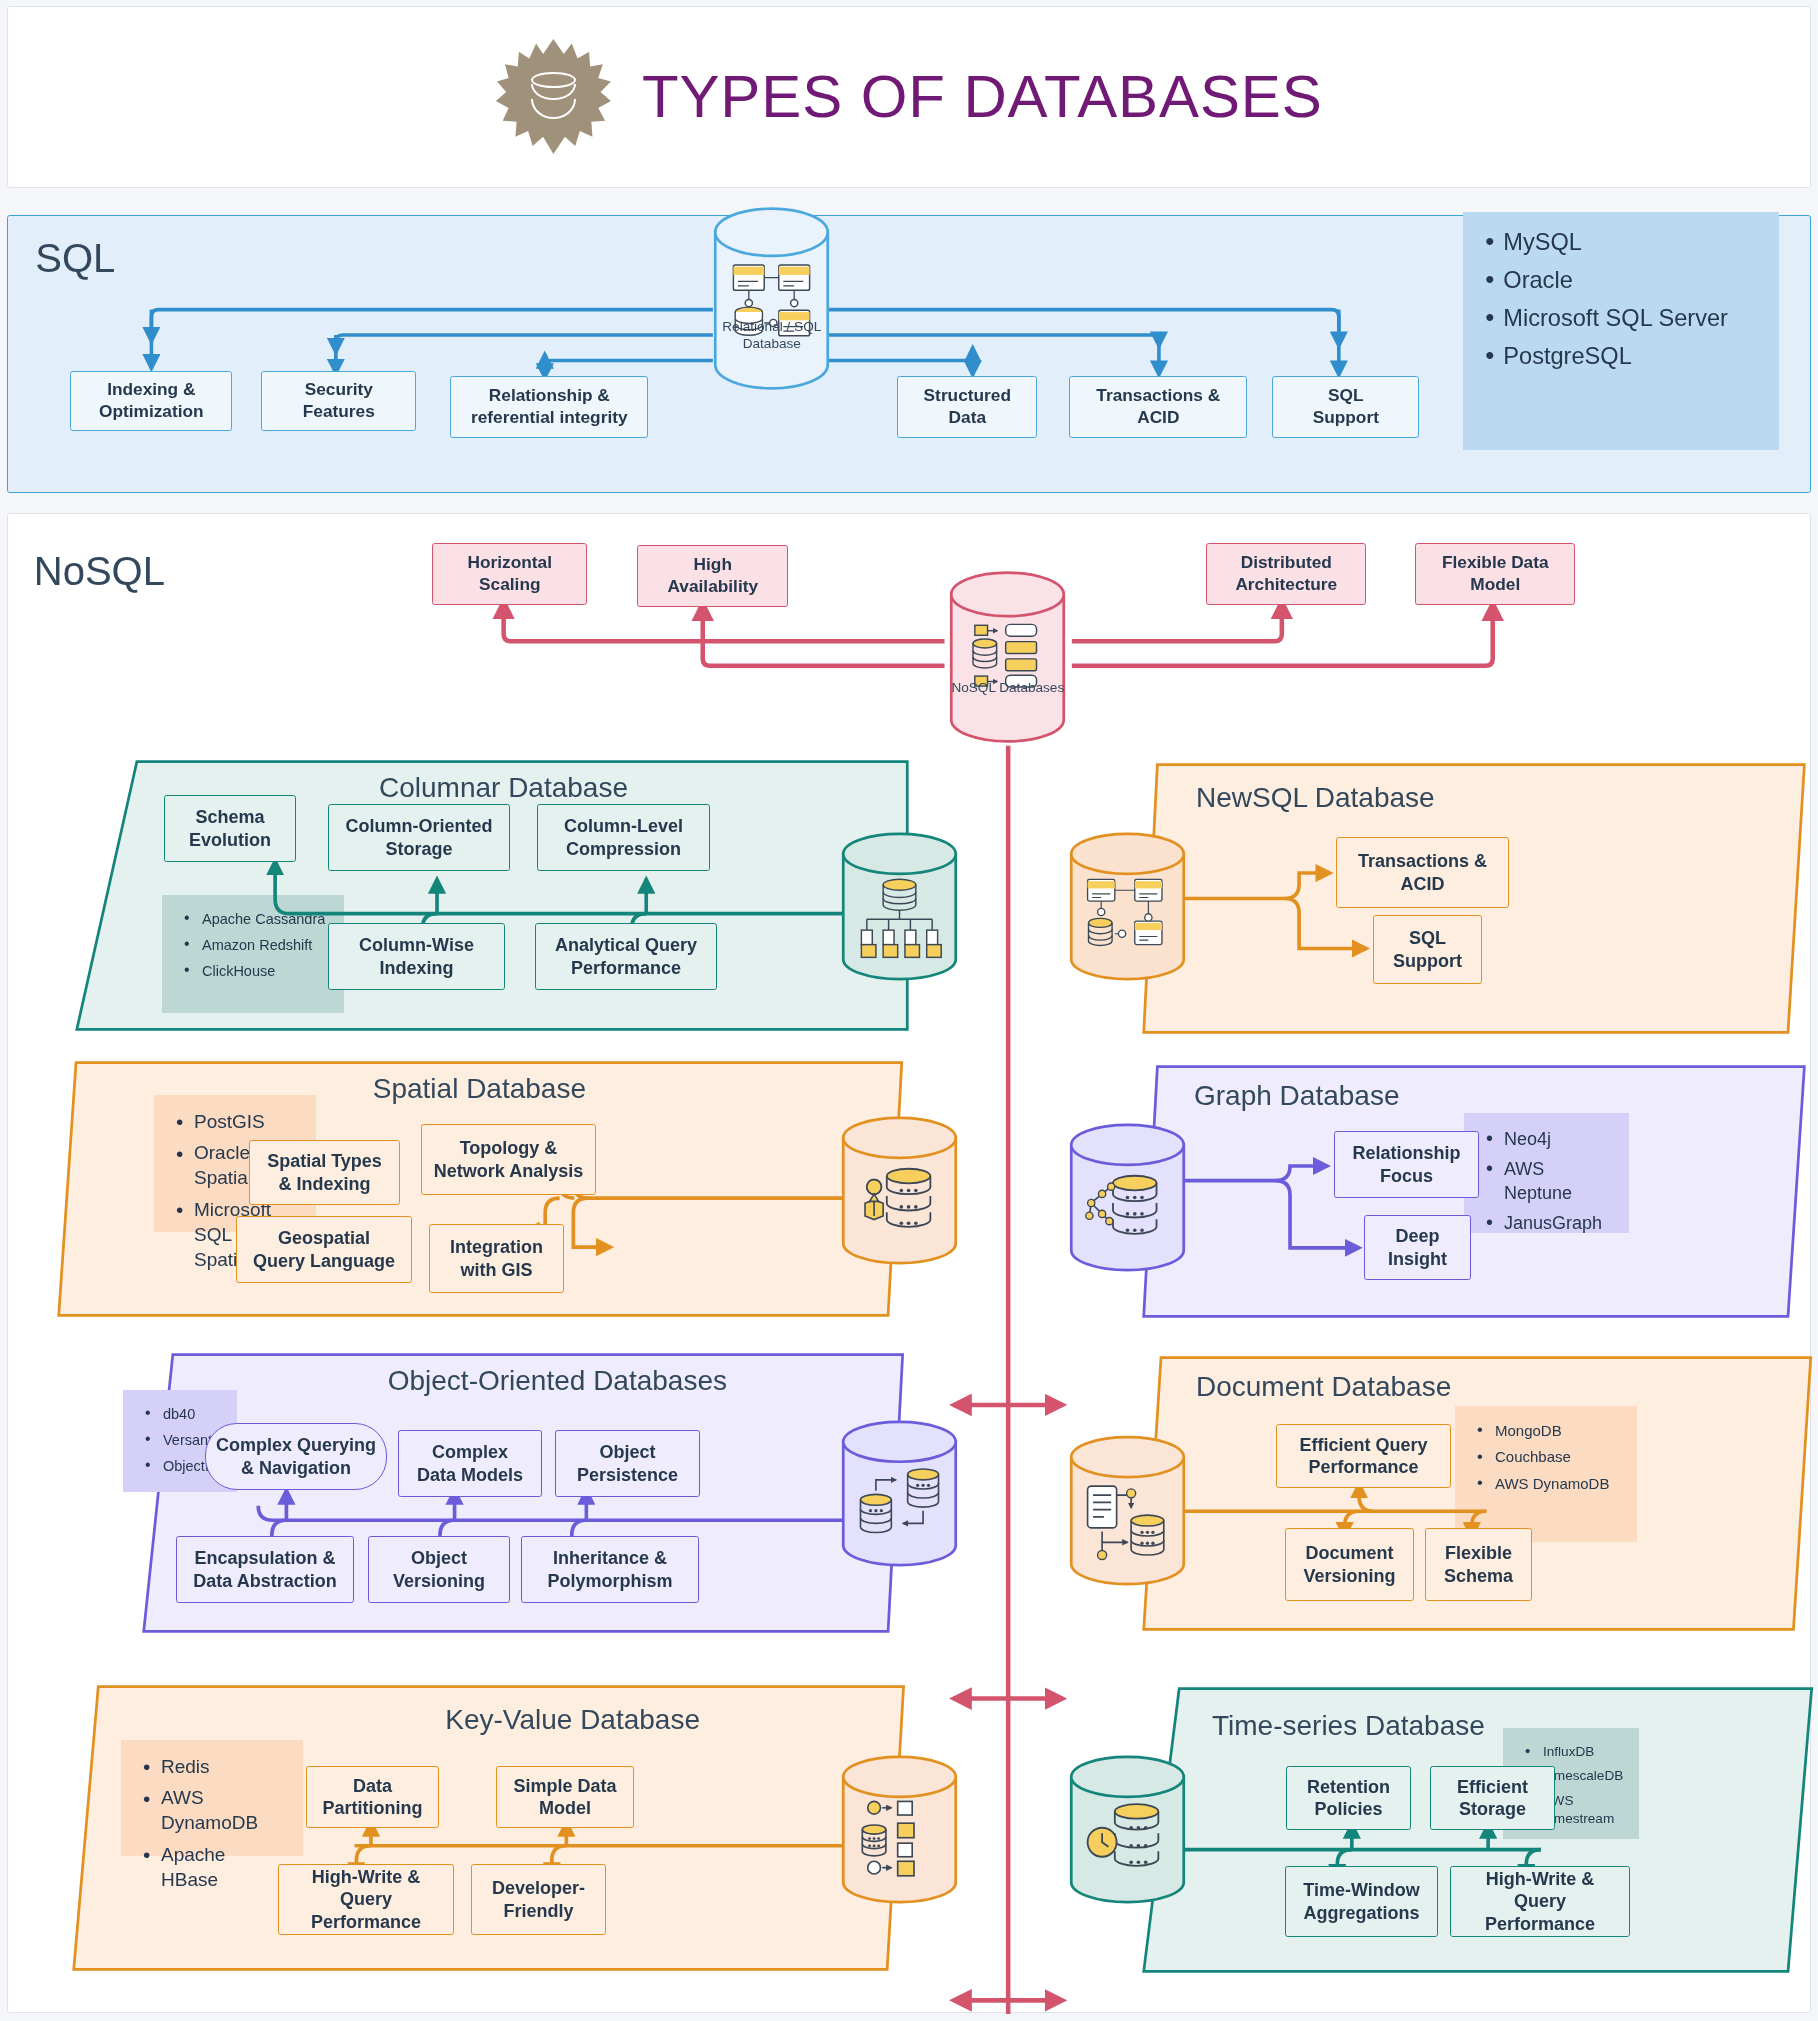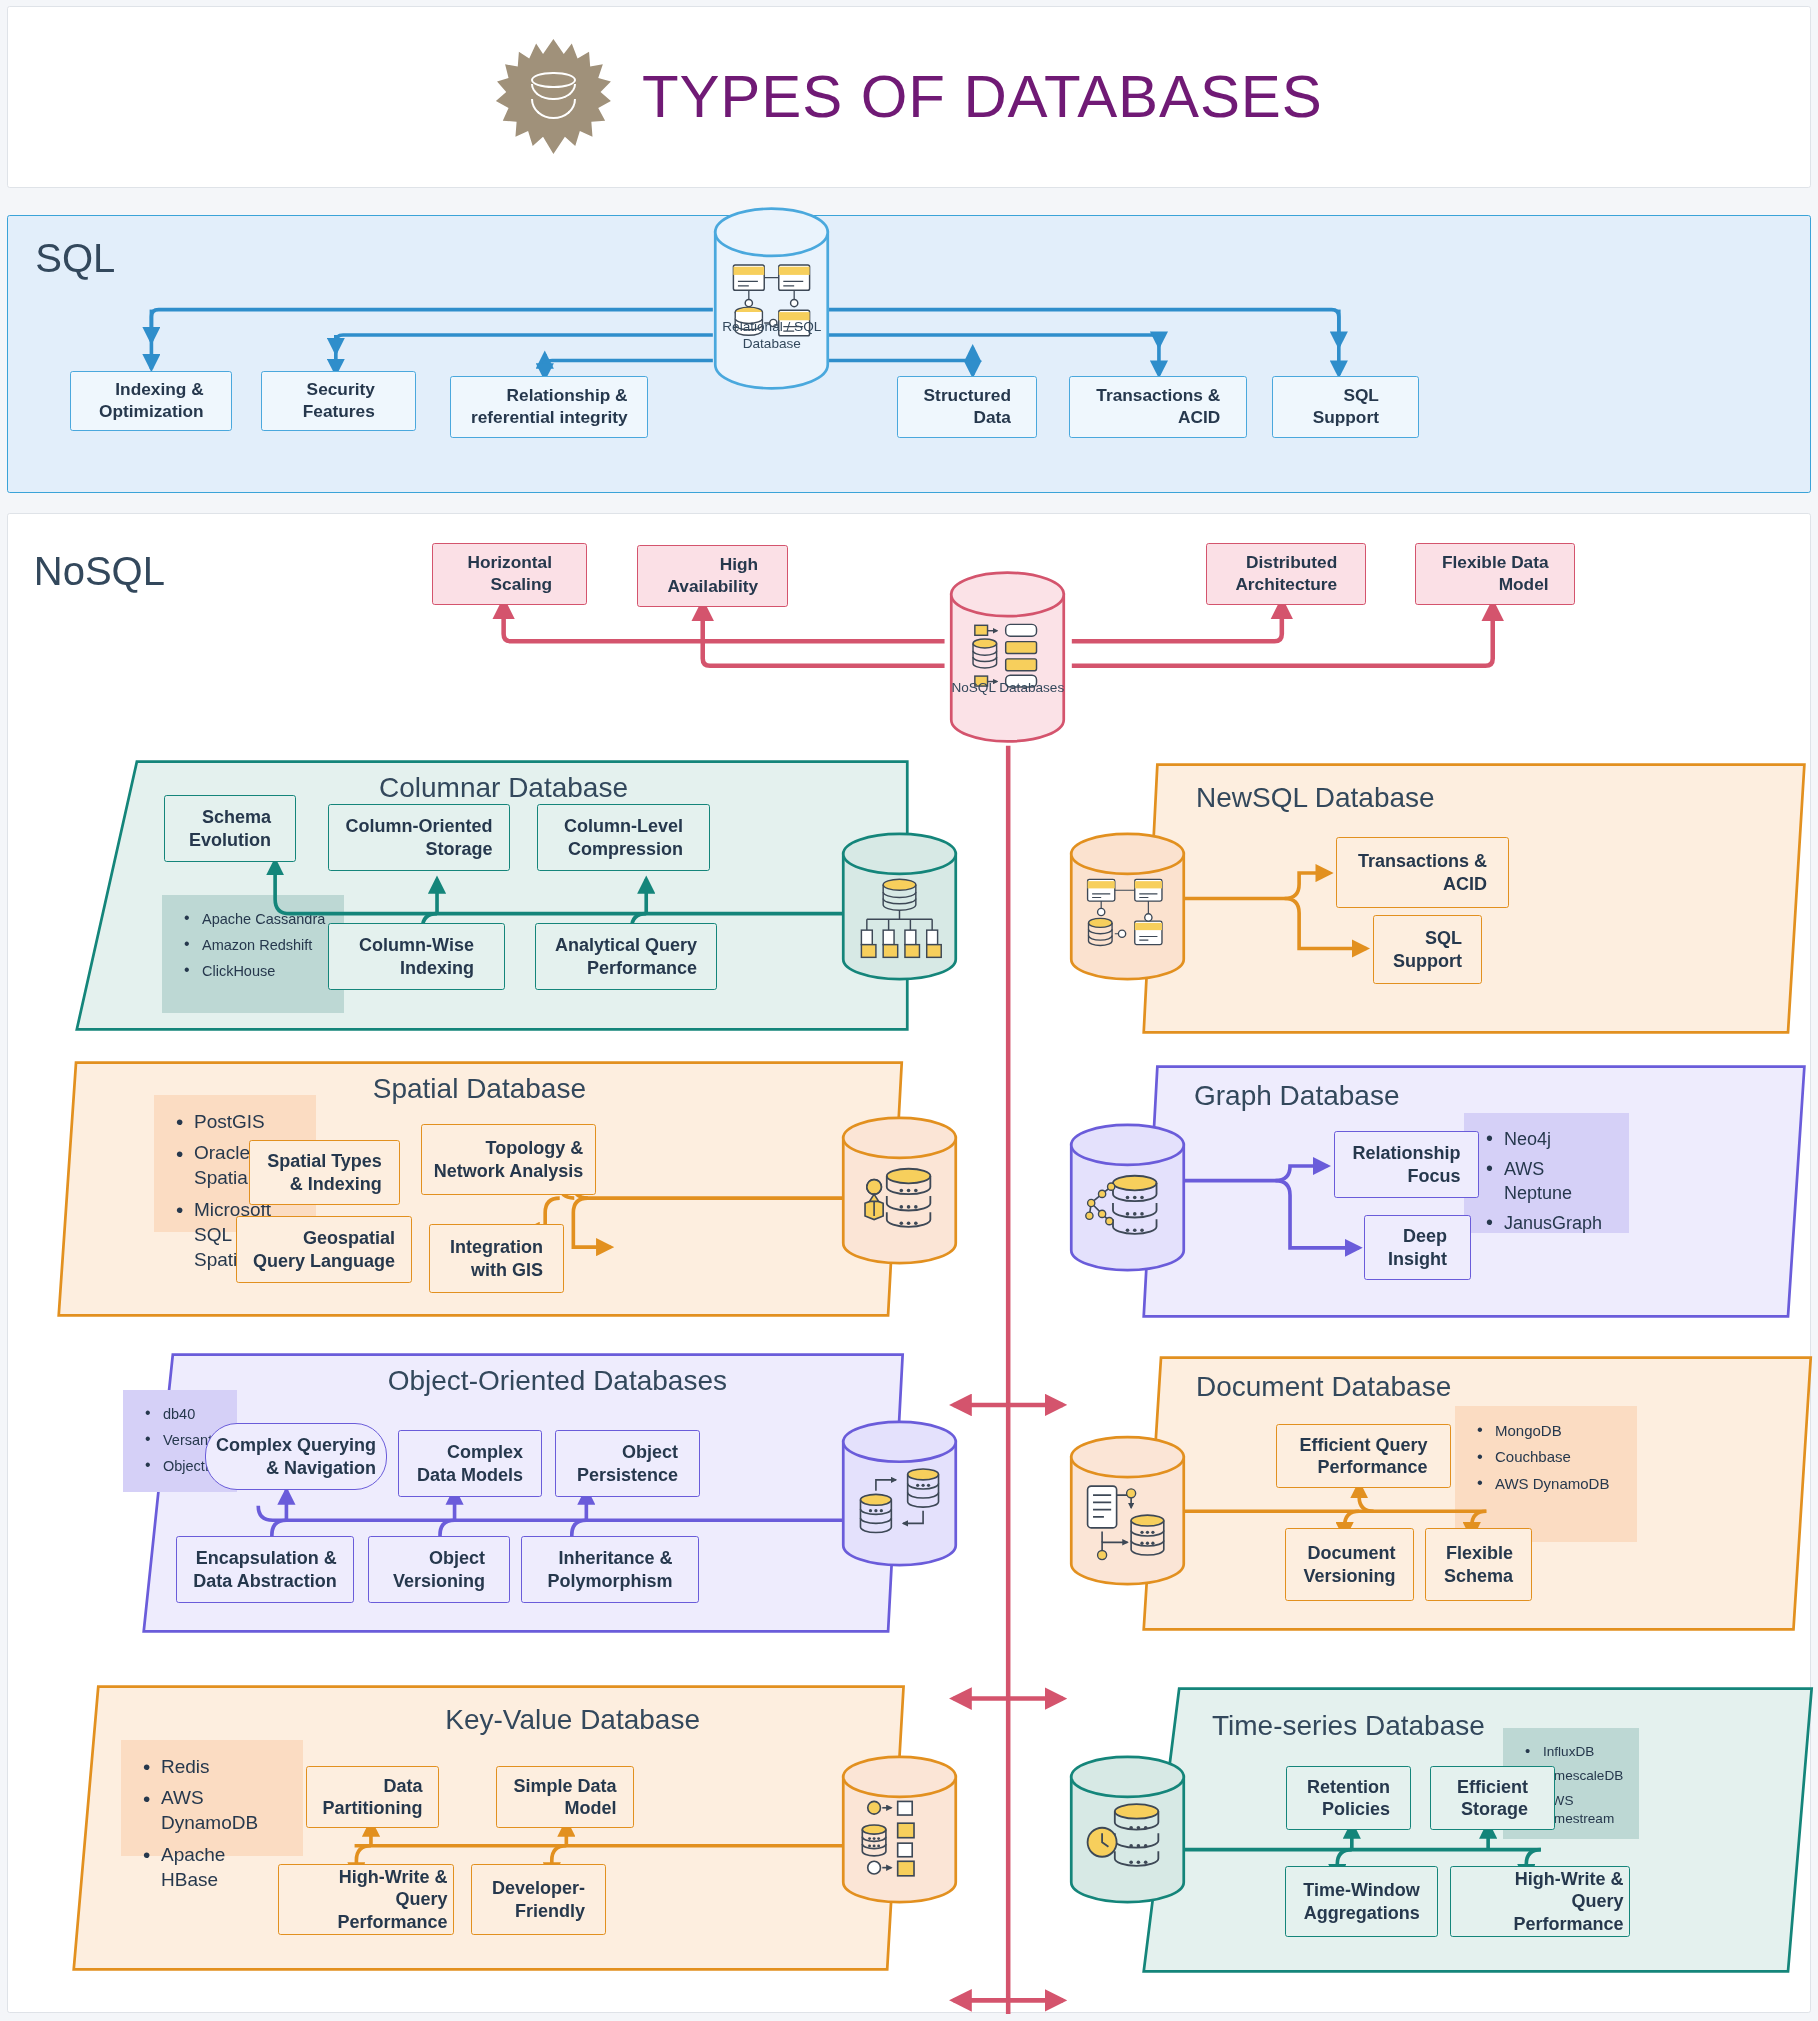--- a/index.html
+++ b/index.html
@@ -44,21 +44,21 @@
   }
   .panel-nosql {
     position: absolute; left: 7.3px; top: 513px; width: 1804px; height: 1500px;
     background: #ffffff; border: 0.9px solid #dfe3e8; border-radius: 2.7px;
   }
   .section-label { position: absolute; font-size: 40px; font-weight: 400; color: #33485c; }
 
   
   .fbox {
     position: absolute; display: flex; align-items: center; justify-content: center;
-    text-align: right; font-weight: bold; line-height: 1.25;
+    text-align: center; font-weight: bold; line-height: 1.25;
     border-radius: 2.7px; padding: 3.6px 5.5px;
   }
   .fbox.sql   { background: #eff7fd; border: 0.9px solid #4aa8dd; font-size: 17.3px; }
   .fbox.pink  { background: #fbe0e6; border: 0.9px solid #d4546d; font-size: 17.3px; }
   .fbox.teal  { background: #e4f1ee; border: 0.9px solid #14857a; font-size: 18px; }
   .fbox.org   { background: #fdeedf; border: 0.9px solid #e2901f; font-size: 18px; }
   .fbox.purp  { background: #eeecfd; border: 0.9px solid #6a5cda; font-size: 18px; }
 
   
   .vendors { position: absolute; padding: 14.5px 16.4px; }
@@ -179,20 +179,28 @@
   <div class="fbox sql" style="left:889px; top:160px; width:140px; height:62px;">
     <span><span>Structured</span><br><span>Data</span></span>
   </div>
   <div class="fbox sql" style="left:1061px; top:160px; width:178px; height:62px;">
     <span><span>Transactions &amp;</span><br><span>ACID</span></span>
   </div>
   <div class="fbox sql" style="left:1264px; top:160px; width:147px; height:62px;">
     <span><span>SQL</span><br><span>Support</span></span>
   </div>
 
+  <div class="vendors sqlv" style="left:1455px; top:-3.6px; width:316px; height:238px; font-size:23.6px;">
+    <ul>
+      <li>MySQL</li>
+      <li>Oracle</li>
+      <li>Microsoft SQL Server</li>
+      <li>PostgreSQL</li>
+    </ul>
+  </div>
 </div>
 
 <div class="panel-nosql">
   <div class="section-label" style="left:25.5px; top:35px;">NoSQL</div>
 
   <div class="cyl" style="left:936px; top:55px; width:127px; height:177px;">
     <svg width="127" height="177" viewBox="0 0 140 195">
       <path d="M8 28 L8 166 a62 24 0 0 0 124 0 L132 28 z" fill="#fbe2e7" stroke="#d4546d" stroke-width="3"></path>
       <ellipse cx="70" cy="28" rx="62" ry="24" fill="#fbe2e7" stroke="#d4546d" stroke-width="3"></ellipse>
       <g stroke="#3d4856" stroke-width="1.6">

